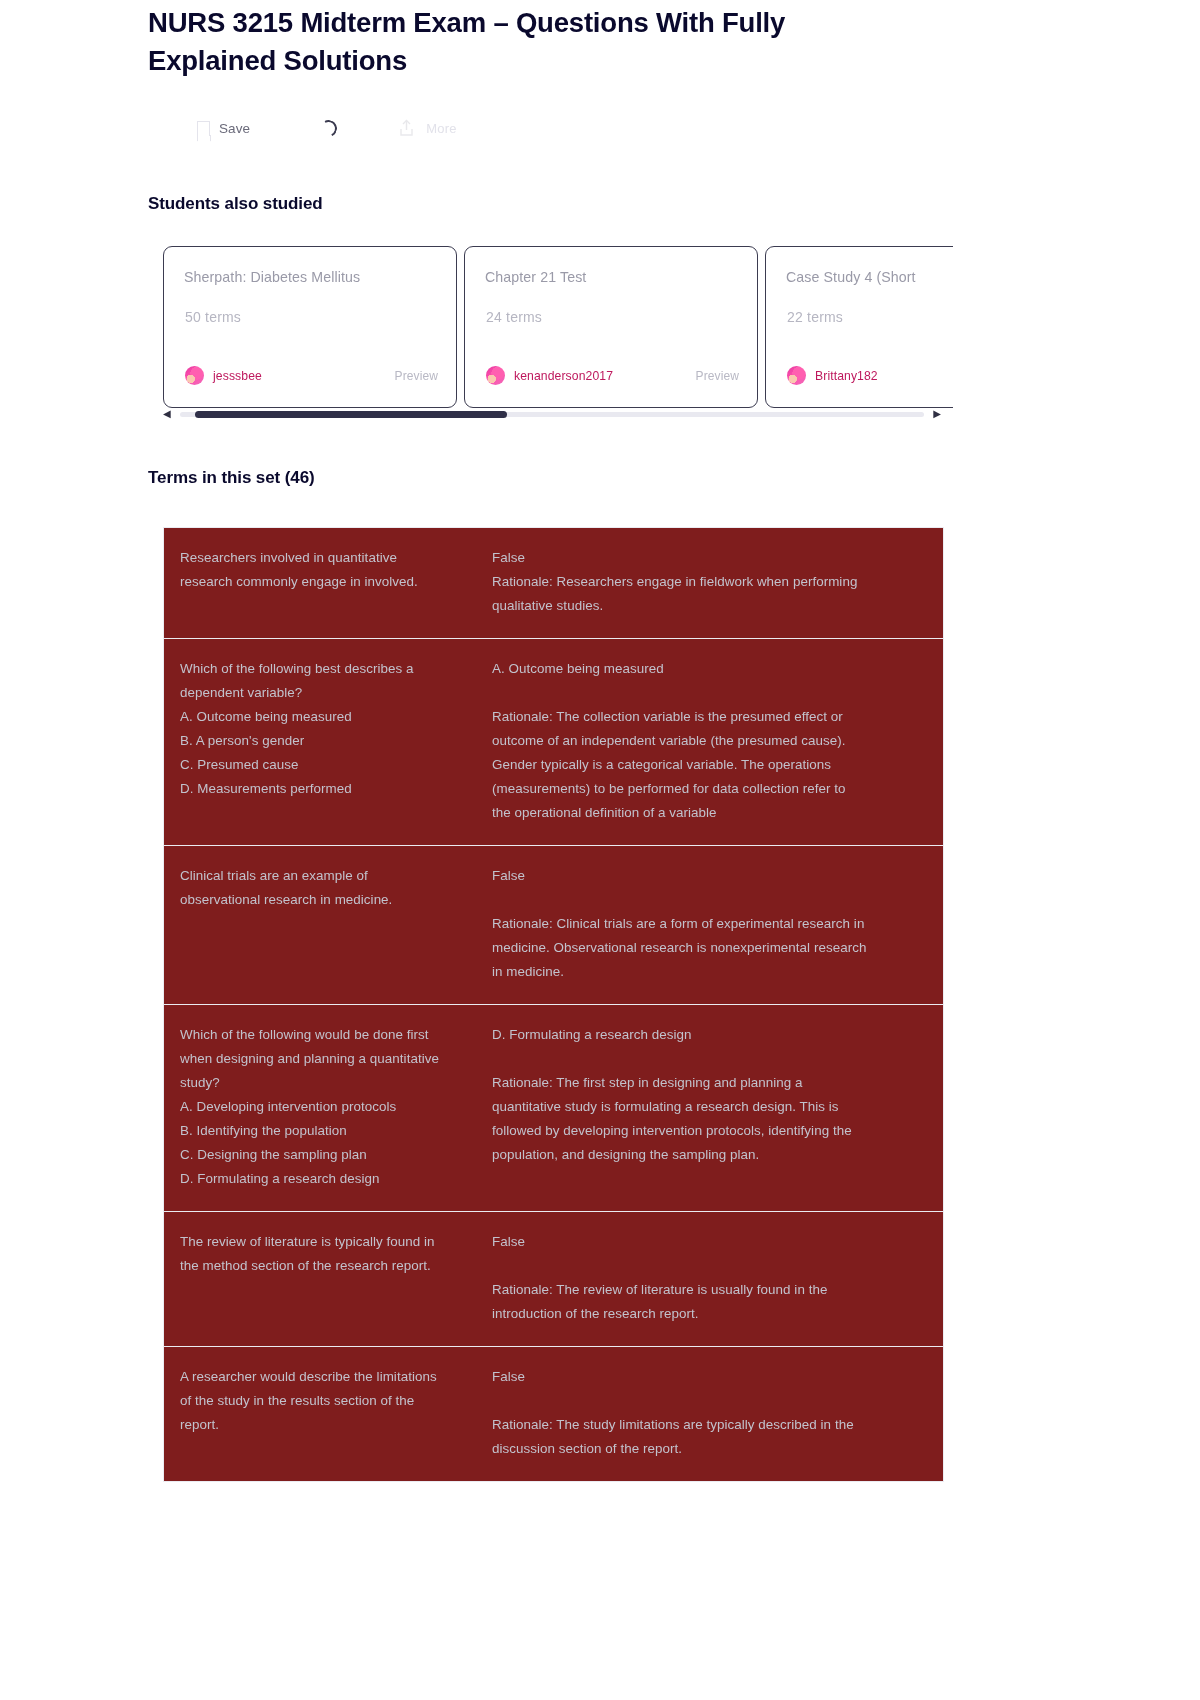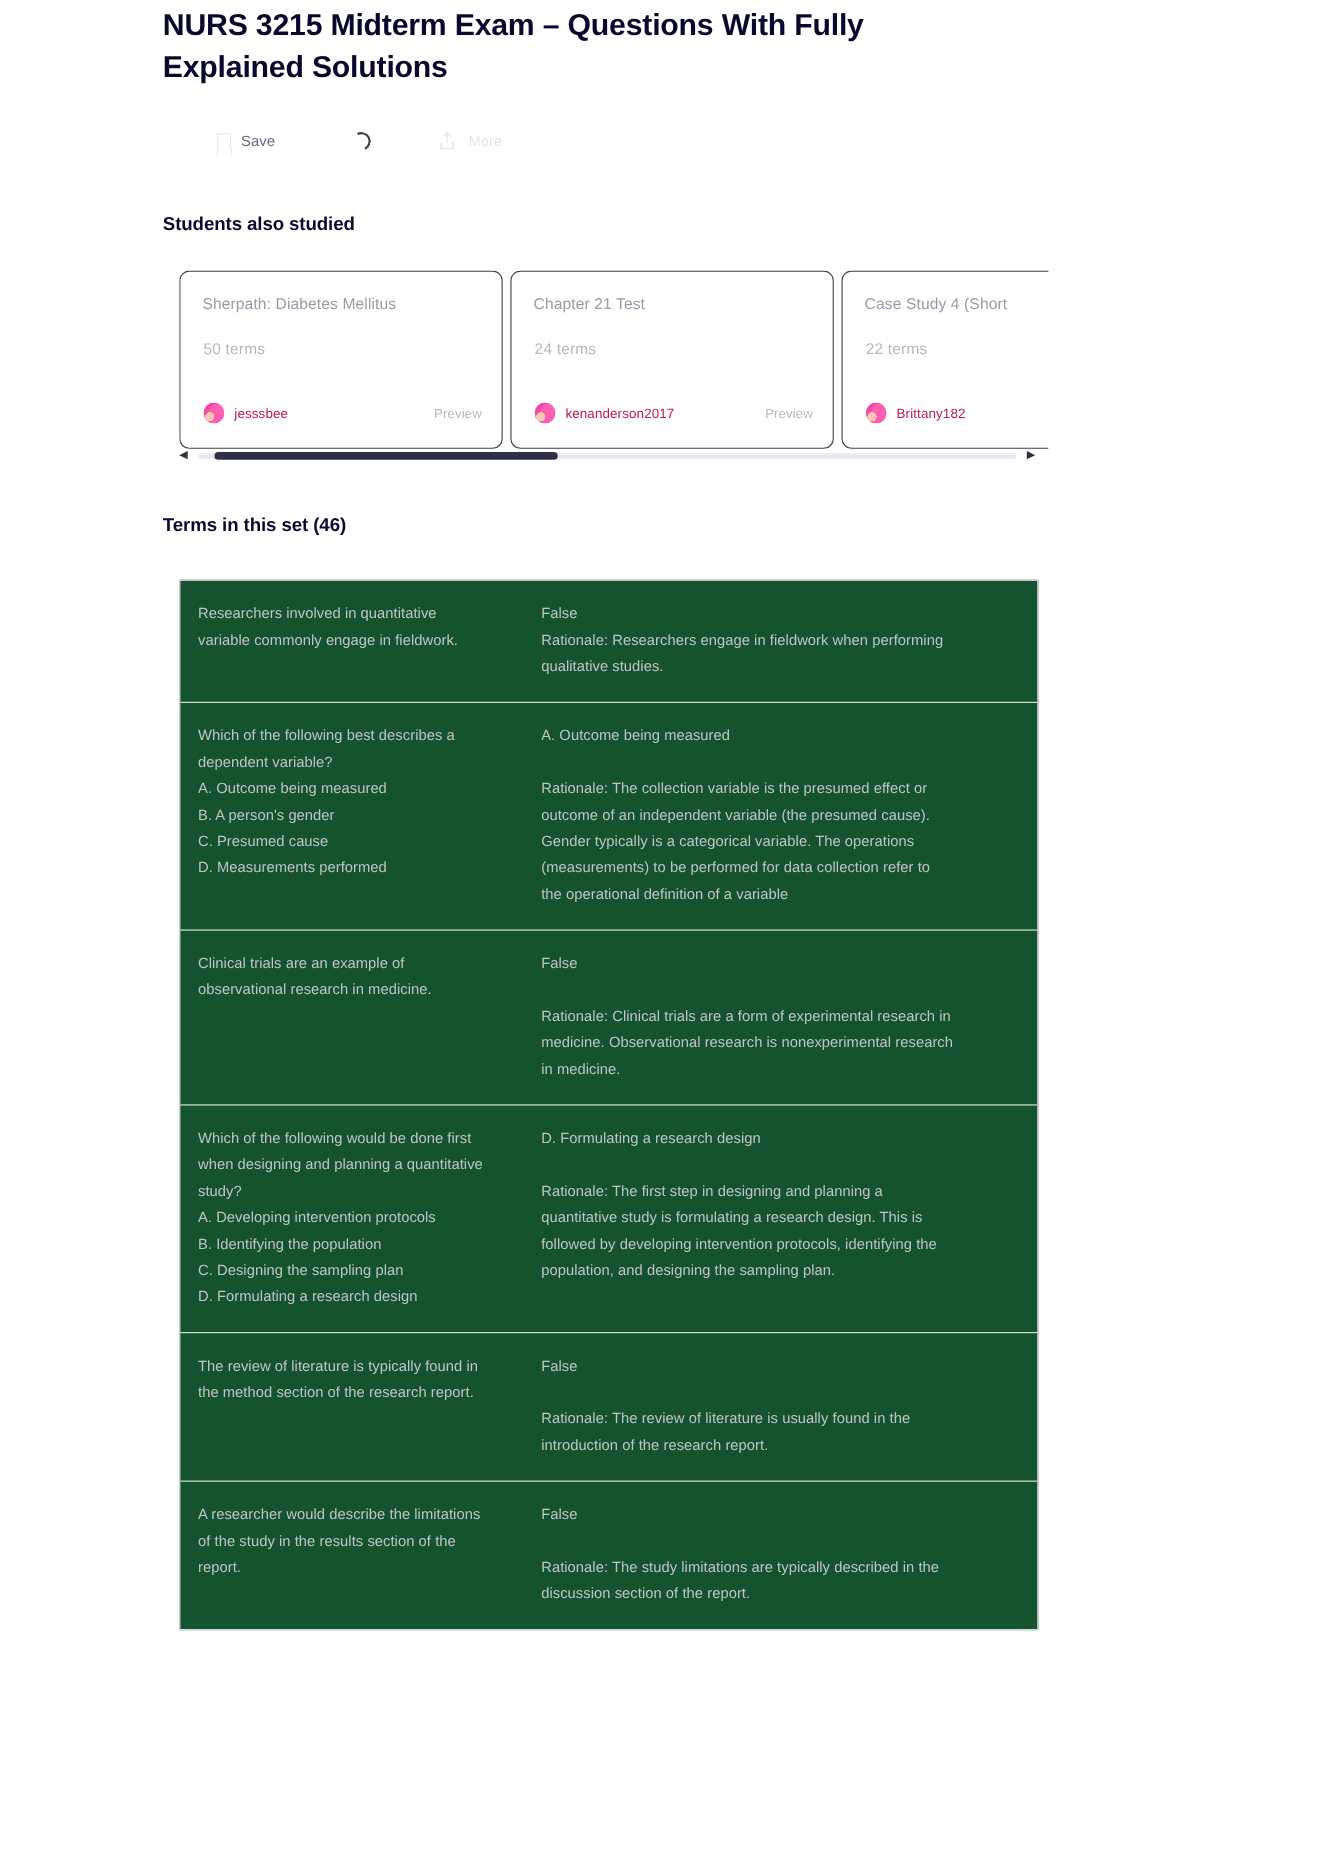--- a/index.html
+++ b/index.html
@@ -195,21 +195,21 @@
     border-radius: 4px;
   }
 
   
   .terms-box {
     position: absolute;
     left: 163px;
     top: 527px;
     width: 781px;
     border: 1px solid #ebebf1;
-    background: #14532d;
+    background: #7f1d1d;
   }
   .term-row {
     display: flex;
     border-bottom: 1px solid #ebebf1;
     padding: 18px 0 20px 0;
   }
   .term-row:last-child { border-bottom: none; }
   .col-term {
     flex: 0 0 325px;
     padding: 0 22px 0 16px;
@@ -294,21 +294,21 @@
     </span>
     <span class="arrow">▶</span>
   </div>
 
   <div class="section-h" id="h-terms">Terms in this set (46)</div>
 
   <div class="terms-box" id="terms-box">
       <div class="term-row">
         <div class="col-term">
           <div class="t-line">Researchers involved in quantitative</div>
-          <div class="t-line">variable commonly engage in fieldwork.</div>
+          <div class="t-line">research commonly engage in involved.</div>
         </div>
         <div class="col-def">
           <div class="t-line">False</div>
           <div class="t-line">Rationale: Researchers engage in fieldwork when performing</div>
           <div class="t-line">qualitative studies.</div>
         </div>
       </div>
       <div class="term-row">
         <div class="col-term">
           <div class="t-line">Which of the following best describes a</div>

